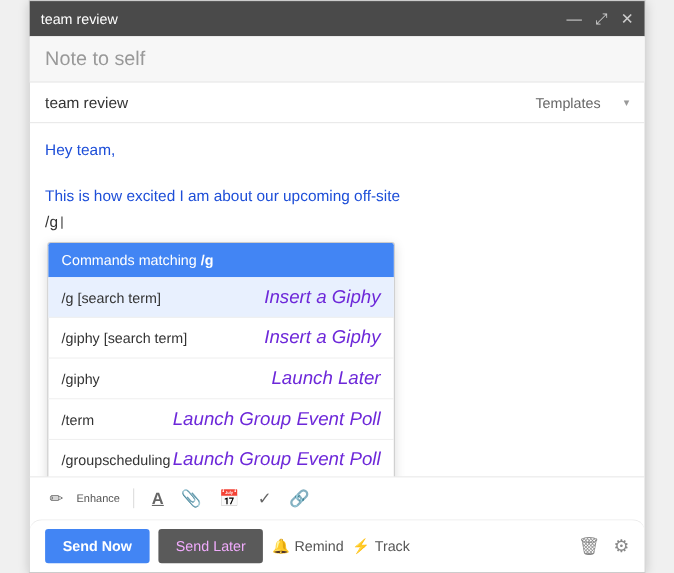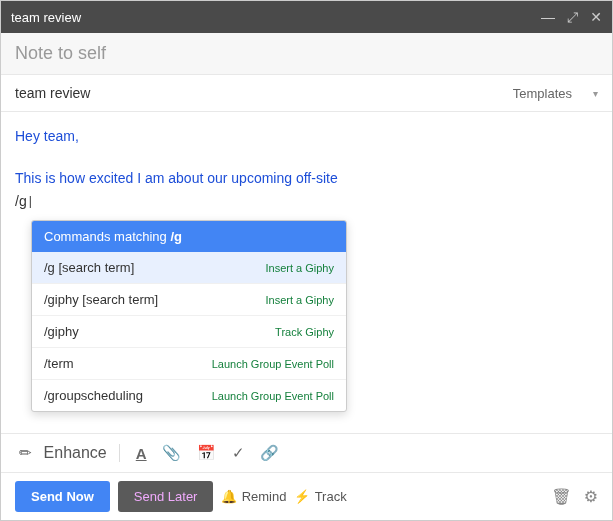--- a/index.html
+++ b/index.html
@@ -6,21 +6,21 @@
     body {
       font-family: -apple-system, BlinkMacSystemFont, 'Segoe UI', Arial, sans-serif;
       font-size: 14px;
       background: #f0f0f0;
       display: flex;
       align-items: center;
       justify-content: center;
       min-height: 100vh;
     }
     .window {
-      width: 613px;
+      width: 561px;
       height: 521px;
       background: #fff;
       border: 1px solid #ccc;
       display: flex;
       flex-direction: column;
       box-shadow: 0 2px 10px rgba(0,0,0,0.2);
     }
     .titlebar {
       background: #4a4a4a;
       color: #fff;
@@ -99,21 +99,21 @@
       font-size: 14px;
       color: #333;
     }
     .cursor-icon {
       font-size: 12px;
       color: #333;
       margin-left: 2px;
     }
     .dropdown {
       position: absolute;
-      left: 30px;
+      left: 16px;
       top: 108px;
       width: 316px;
       background: #fff;
       border: 1px solid #ccc;
       border-radius: 3px;
       box-shadow: 0 3px 10px rgba(0,0,0,0.15);
       z-index: 100;
     }
     .dropdown-header {
       background: #4285f4;
@@ -139,22 +139,23 @@
     }
     .dropdown-item.selected {
       background: #e8f0fe;
     }
     .cmd-name {
       font-size: 13px;
       color: #333;
       font-weight: 500;
     }
     .cmd-desc {
-      font-size: 11px;
-      color: #15803d;
+      font-size: 17px;
+      color: #6d28d9;
+      font-style: italic;
     }
     .toolbar {
       display: flex;
       align-items: center;
       padding: 8px 14px;
       gap: 8px;
       border-top: 1px solid #e8e8e8;
       flex-shrink: 0;
     }
     .toolbar-icon {
@@ -169,20 +170,21 @@
       background: #ddd;
       margin: 0 4px;
     }
     .action-bar {
       display: flex;
       align-items: center;
       padding: 8px 14px;
       gap: 8px;
       border-top: 1px solid #e8e8e8;
       flex-shrink: 0;
+      border-radius: 11px;
     }
     .btn-send-now {
       background: #4285f4;
       color: #fff;
       border: none;
       padding: 8px 16px;
       border-radius: 3px;
       font-size: 13px;
       font-weight: 600;
       cursor: pointer;
@@ -277,36 +279,36 @@
       <div class="dropdown-item selected">
         <span class="cmd-name">/g [search term]</span>
         <span class="cmd-desc">Insert a Giphy</span>
       </div>
       <div class="dropdown-item">
         <span class="cmd-name">/giphy [search term]</span>
         <span class="cmd-desc">Insert a Giphy</span>
       </div>
       <div class="dropdown-item">
         <span class="cmd-name">/giphy</span>
-        <span class="cmd-desc">Track Giphy</span>
+        <span class="cmd-desc">Launch Later</span>
       </div>
       <div class="dropdown-item">
         <span class="cmd-name">/term</span>
         <span class="cmd-desc">Launch Group Event Poll</span>
       </div>
       <div class="dropdown-item">
         <span class="cmd-name">/groupscheduling</span>
         <span class="cmd-desc">Launch Group Event Poll</span>
       </div>
     </div>
   </div>
 
   <div class="toolbar">
     <span class="toolbar-icon">✏</span>
-    <span style="font-size:16px;color:#555;">Enhance</span>
+    <span style="font-size:10px;color:#555;">Enhance</span>
     <div class="toolbar-separator"></div>
     <span class="toolbar-icon" style="font-weight:bold;text-decoration:underline;">A</span>
     <span class="toolbar-icon">📎</span>
     <span class="toolbar-icon">📅</span>
     <span class="toolbar-icon">✓</span>
     <span class="toolbar-icon">🔗</span>
   </div>
 
   <div class="action-bar">
     <button class="btn-send-now">Send Now</button>

